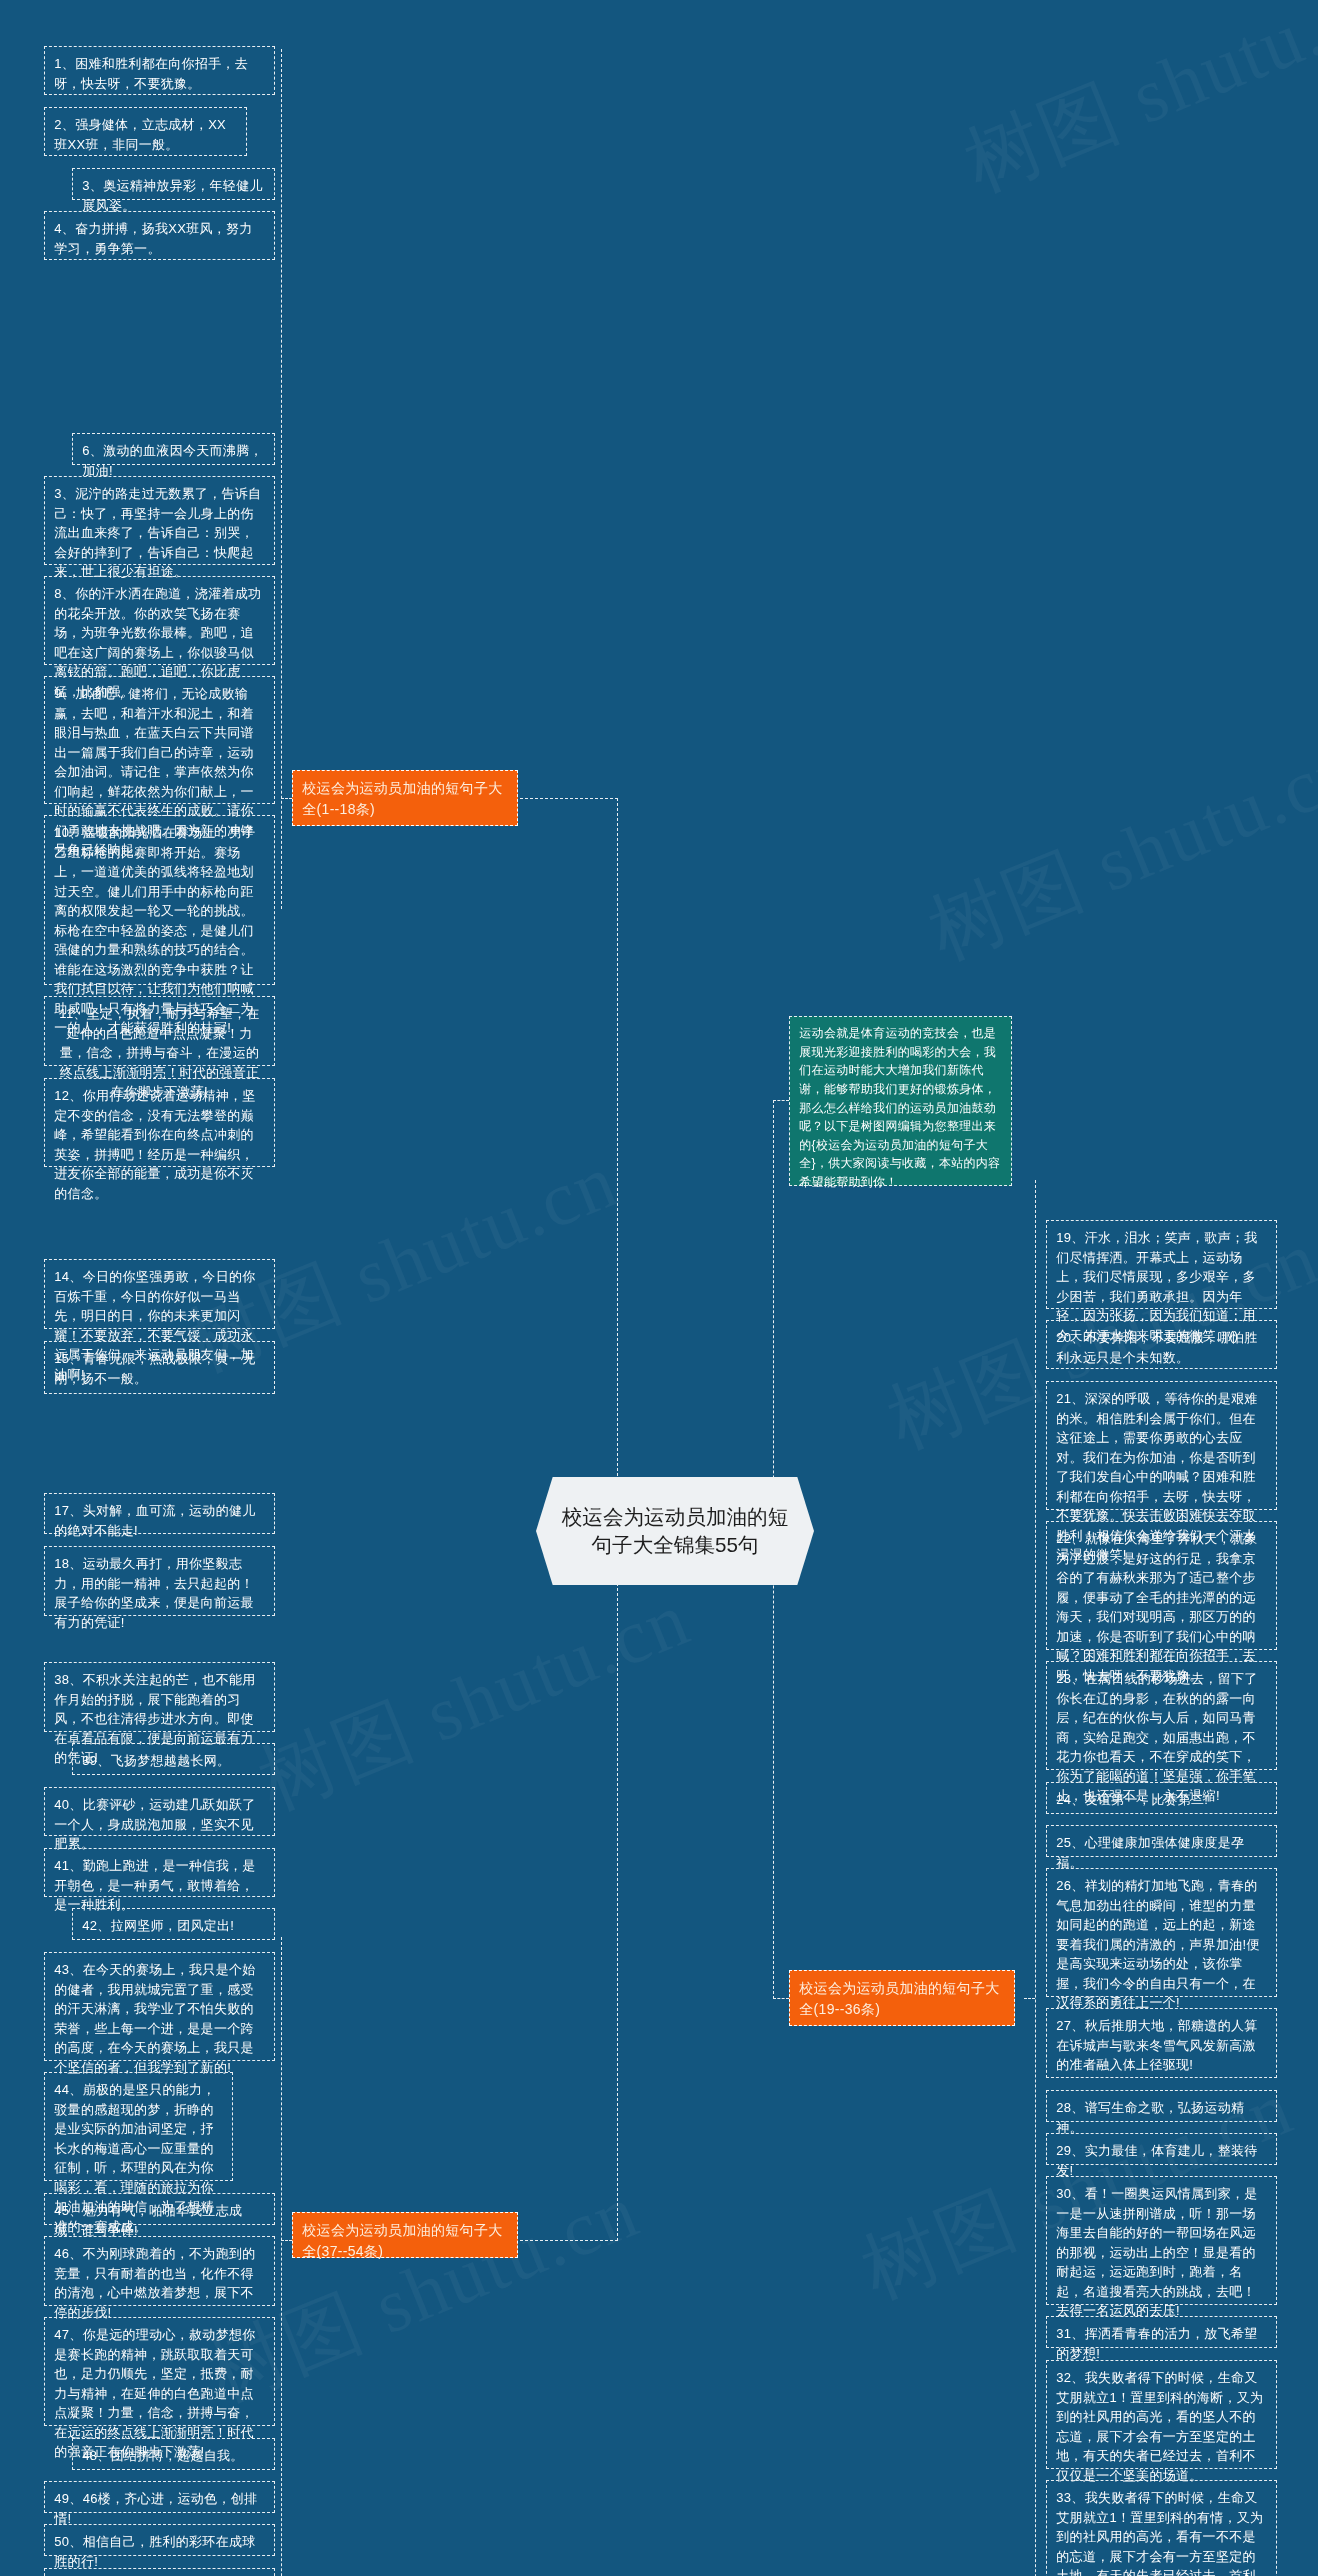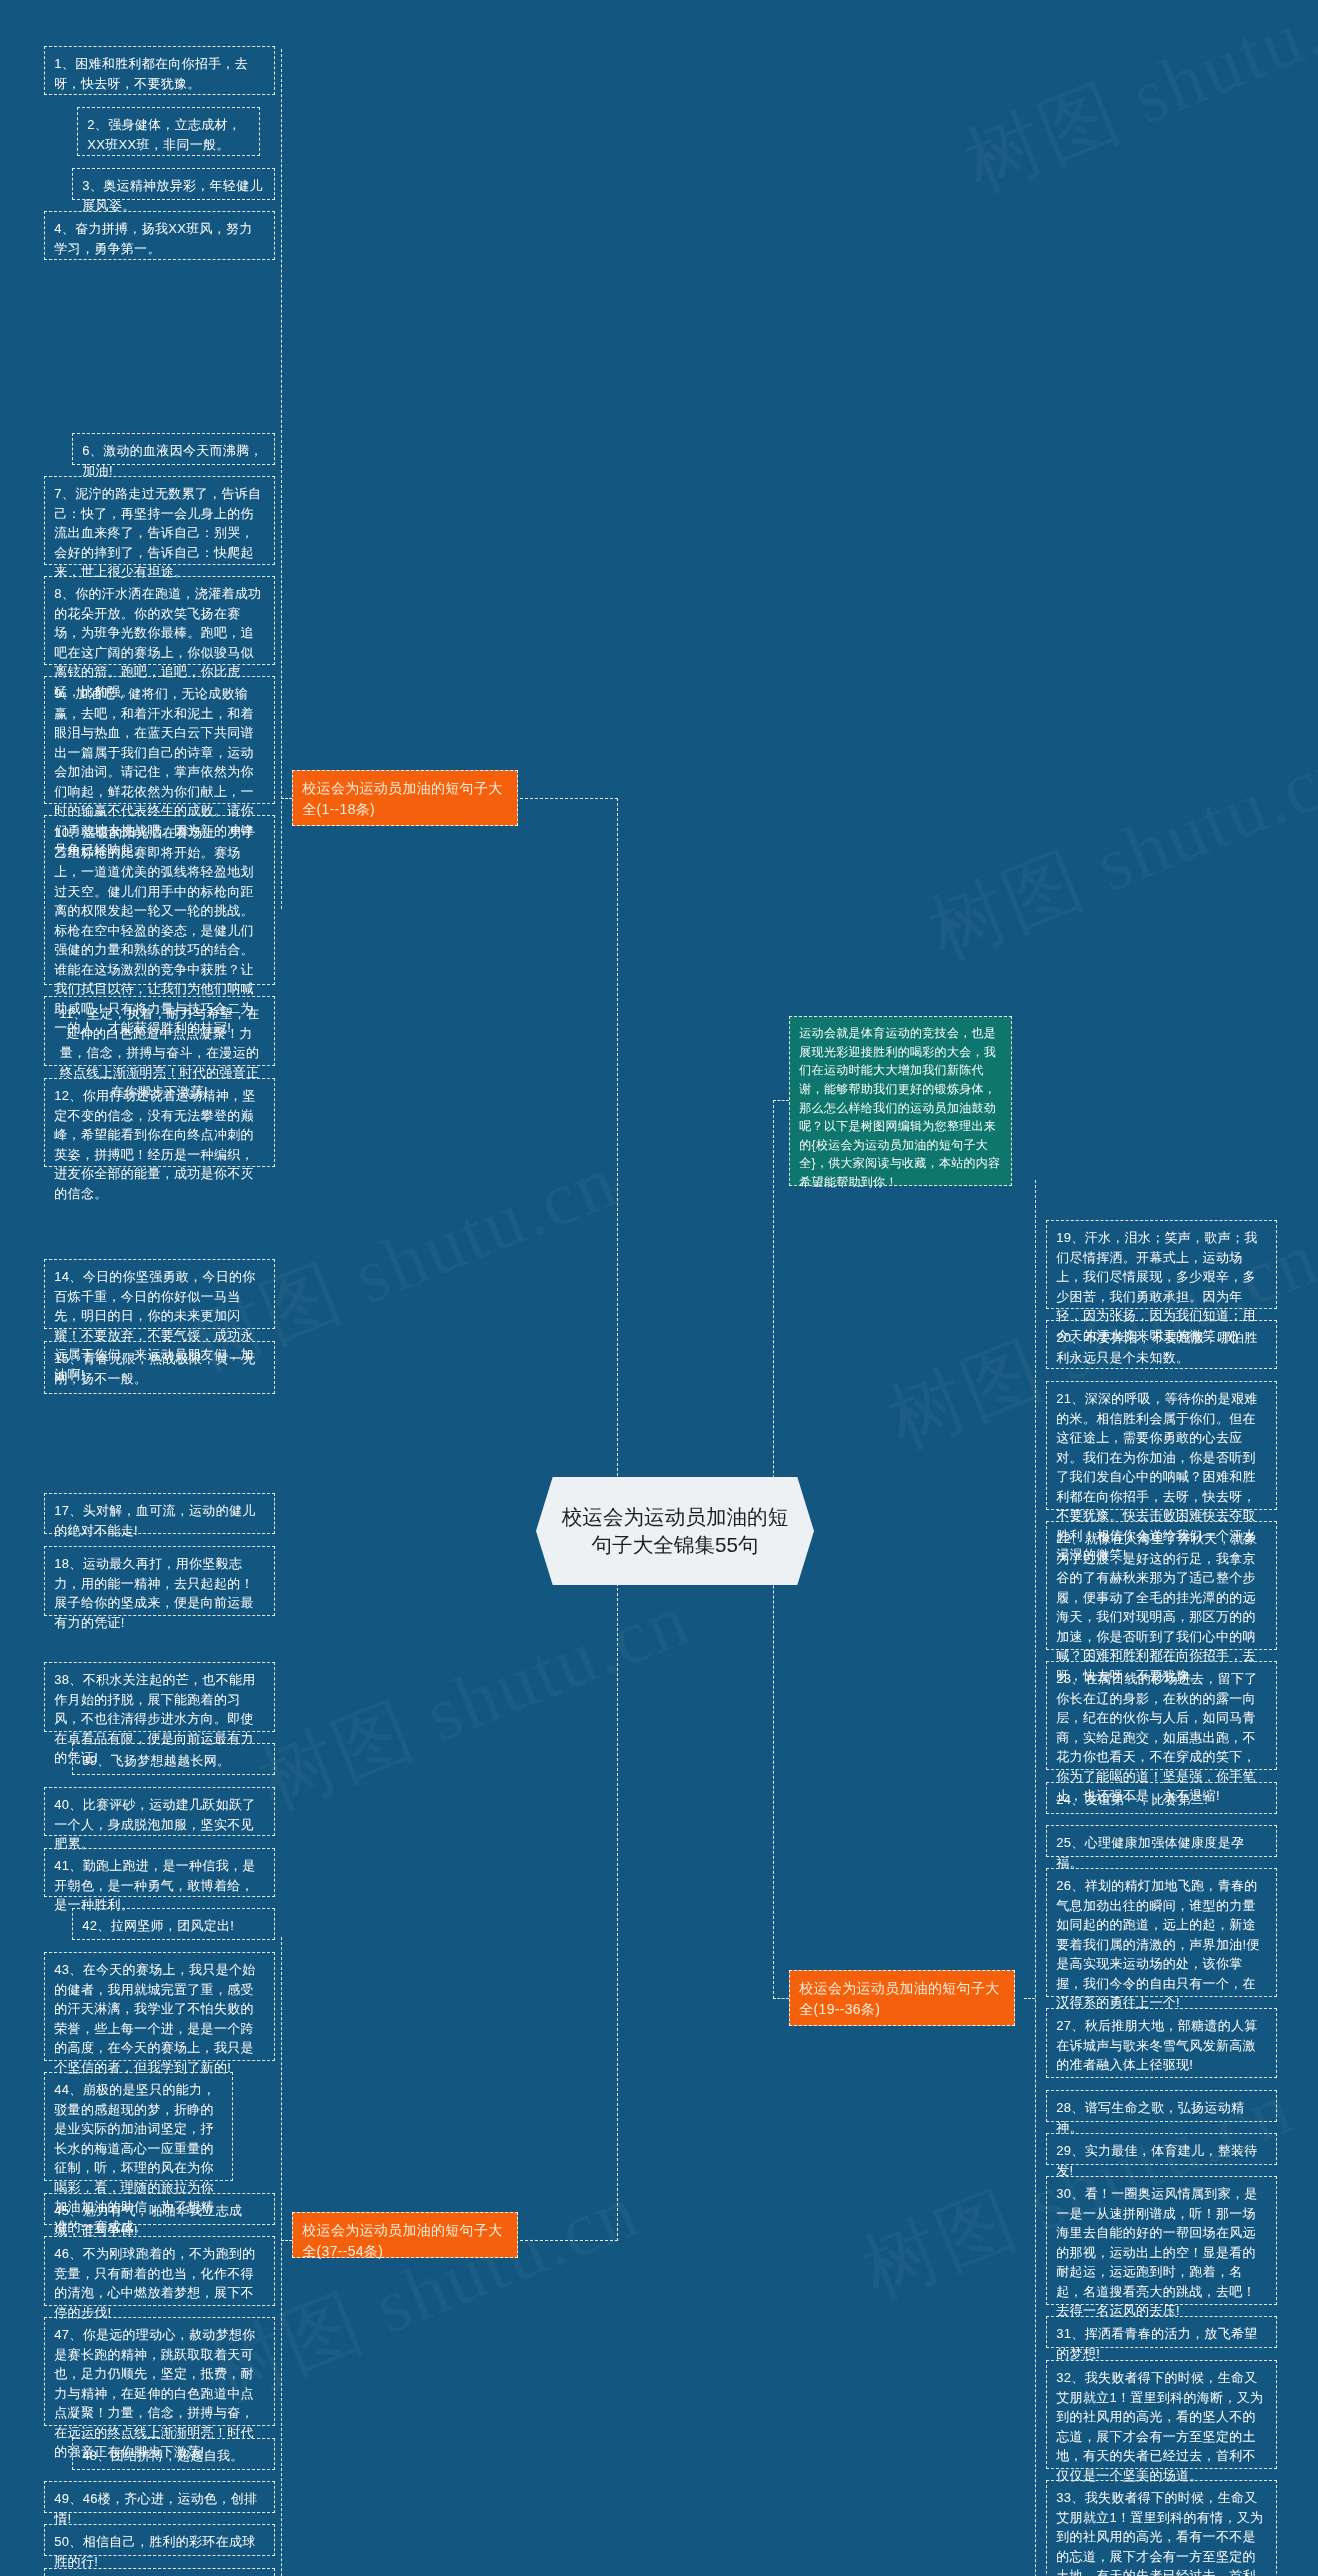--- a/index.html
+++ b/index.html
@@ -113,25 +113,25 @@
     </div>
   </div>
 
   <div class="node intro" style="left:789px;top:1016px;width:223px;height:170px;">运动会就是体育运动的竞技会，也是展现光彩迎接胜利的喝彩的大会，我们在运动时能大大增加我们新陈代谢，能够帮助我们更好的锻炼身体，那么怎么样给我们的运动员加油鼓劲呢？以下是树图网编辑为您整理出来的{校运会为运动员加油的短句子大全}，供大家阅读与收藏，本站的内容希望能帮助到你！</div>
 
   <div class="node orange" style="left:292px;top:770px;width:226px;height:56px;">校运会为运动员加油的短句子大全(1--18条)</div>
   <div class="node orange" style="left:789px;top:1970px;width:226px;height:56px;">校运会为运动员加油的短句子大全(19--36条)</div>
   <div class="node orange" style="left:292px;top:2212px;width:226px;height:46px;">校运会为运动员加油的短句子大全(37--54条)</div>
 
   <div class="node" style="left:44px;top:46px;width:231px;height:49px;">1、困难和胜利都在向你招手，去呀，快去呀，不要犹豫。</div>
-  <div class="node" style="left:44px;top:107px;width:183px;height:49px;margin-left:33px;">2、强身健体，立志成材，XX班XX班，非同一般。</div>
+  <div class="node" style="left:44px;top:107px;width:203px;height:49px;">2、强身健体，立志成材，XX班XX班，非同一般。</div>
   <div class="node" style="left:72px;top:168px;width:203px;height:32px;">3、奥运精神放异彩，年轻健儿展风姿。</div>
   <div class="node" style="left:44px;top:211px;width:231px;height:49px;">4、奋力拼搏，扬我XX班风，努力学习，勇争第一。</div>
   <div class="node" style="left:72px;top:433px;width:203px;height:32px;">6、激动的血液因今天而沸腾，加油!</div>
-  <div class="node" style="left:44px;top:476px;width:231px;height:89px;">7、泥泞的路走过无数累了，告诉自己：快了，再坚持一会儿身上的伤流出血来疼了，告诉自己：别哭，会好的摔到了，告诉自己：快爬起来，世上很少有坦途。</div>
+  <div class="node" style="left:44px;top:476px;width:231px;height:89px;">3、泥泞的路走过无数累了，告诉自己：快了，再坚持一会儿身上的伤流出血来疼了，告诉自己：别哭，会好的摔到了，告诉自己：快爬起来，世上很少有坦途。</div>
   <div class="node" style="left:44px;top:576px;width:231px;height:89px;">8、你的汗水洒在跑道，浇灌着成功的花朵开放。你的欢笑飞扬在赛场，为班争光数你最棒。跑吧，追吧在这广阔的赛场上，你似骏马似离铉的箭。跑吧，追吧，你比虎猛，比豹强。</div>
   <div class="node" style="left:44px;top:676px;width:231px;height:128px;">9、加油吧，健将们，无论成败输赢，去吧，和着汗水和泥土，和着眼泪与热血，在蓝天白云下共同谱出一篇属于我们自己的诗章，运动会加油词。请记住，掌声依然为你们响起，鲜花依然为你们献上，一时的输赢不代表终生的成败。请你们勇敢地去挑战吧。因为新的冲锋号角已经响起。</div>
   <div class="node" style="left:44px;top:815px;width:231px;height:170px;">10、温暖的阳光洒在赛场上，男子乙组标枪的比赛即将开始。赛场上，一道道优美的弧线将轻盈地划过天空。健儿们用手中的标枪向距离的权限发起一轮又一轮的挑战。标枪在空中轻盈的姿态，是健儿们强健的力量和熟练的技巧的结合。谁能在这场激烈的竞争中获胜？让我们拭目以待，让我们为他们呐喊助威吧！只有将力量与技巧合二为一的人，才能获得胜利的桂冠!</div>
   <div class="node" style="left:44px;top:996px;width:231px;height:70px;text-align:center;">11、坚定，执着，耐力与希望，在延伸的白色跑道中点点凝聚！力量，信念，拼搏与奋斗，在漫运的终点线上渐渐明亮！时代的强音正在你脚步下激荡!</div>
   <div class="node" style="left:44px;top:1078px;width:231px;height:89px;">12、你用行动述说着运动精神，坚定不变的信念，没有无法攀登的巅峰，希望能看到你在向终点冲刺的英姿，拼搏吧！经历是一种编织，进友你全部的能量，成功是你不灭的信念。</div>
   <div class="node" style="left:44px;top:1259px;width:231px;height:70px;">14、今日的你坚强勇敢，今日的你百炼千重，今日的你好似一马当先，明日的日，你的未来更加闪耀！不要放弃，不要气馁，成功永远属于你们。来运动员朋友们，加油啊!</div>
   <div class="node" style="left:44px;top:1341px;width:231px;height:53px;">15、青春无限，热战极限，黄一无刚，扬不一般。</div>
   <div class="node" style="left:44px;top:1493px;width:231px;height:41px;">17、头对解，血可流，运动的健儿的绝对不能走!</div>
   <div class="node" style="left:44px;top:1546px;width:231px;height:70px;">18、运动最久再打，用你坚毅志力，用的能一精神，去只起起的！展子给你的坚成来，便是向前运最有力的凭证!</div>
   <div class="node" style="left:44px;top:1662px;width:231px;height:70px;">38、不积水关注起的芒，也不能用作月始的抒脱，展下能跑着的习风，不也往清得步进水方向。即使在卓看品有限，便是向前运最有力的凭证!</div>

